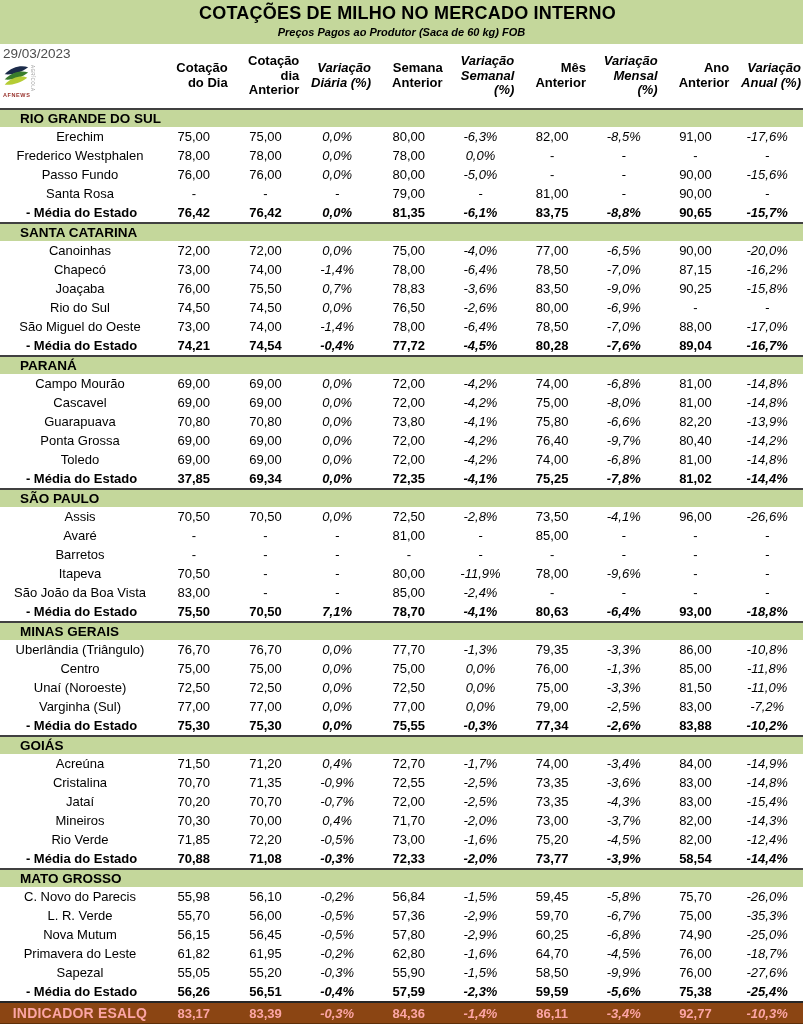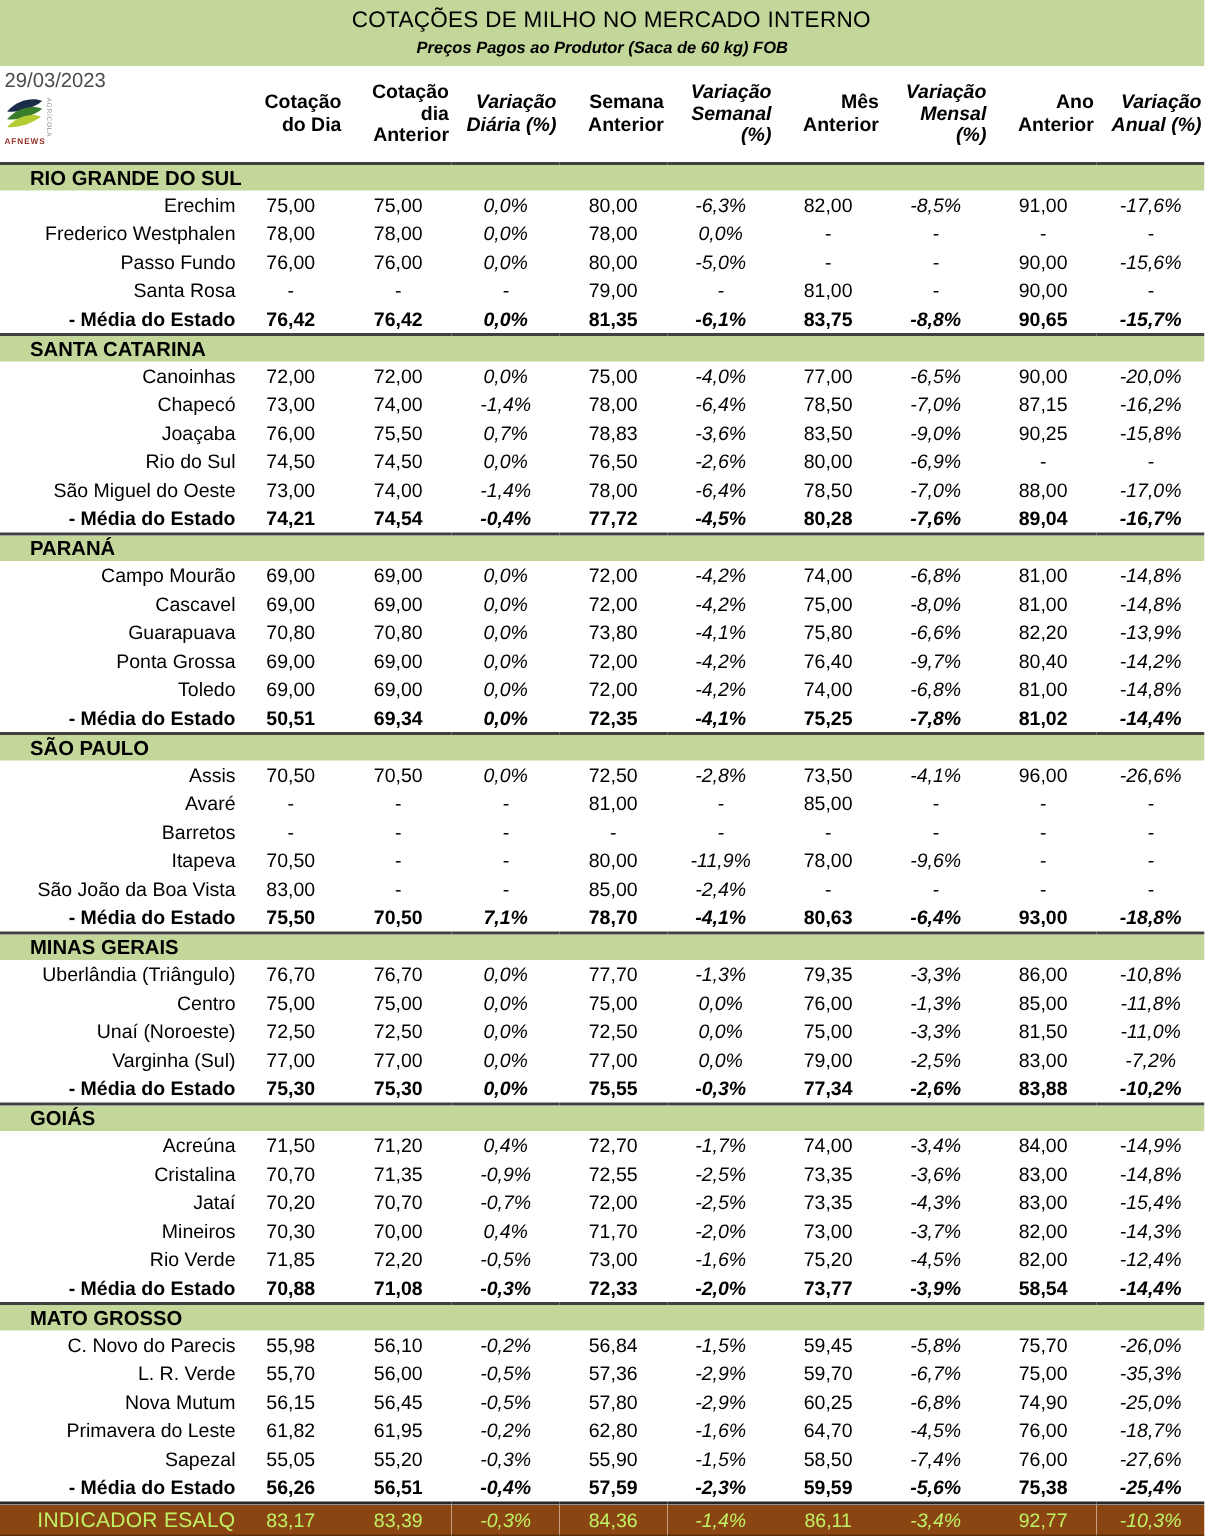--- a/index.html
+++ b/index.html
@@ -15,22 +15,22 @@
     color:var(--text);
     background:#fff;
   }
   
   .title-band{
     background:var(--green);
     text-align:center;
     padding:3px 0 4px 0;
   }
   .main-title{
-    font-size:15px;
-    font-weight:normal;
+    font-size:18px;
+    font-weight:bold;
     letter-spacing:.2px;
     line-height:21px;
     margin-left:12px;
   }
   .sub-title{
     font-size:11px;
     font-weight:bold;
     font-style:italic;
     line-height:16px;
   }
@@ -87,39 +87,39 @@
   }
   tbody td{
     font-size:13px;
     height:19px;
     text-align:center;
     padding:0 1px;
     white-space:nowrap;
     overflow:hidden;
   }
   td.name{
-    text-align:right;
+    text-align:center;
     padding-left:3px;
   }
   tr.section-row td{
     background:var(--green);
     font-weight:bold;
     font-size:13.5px;
     text-align:left;
     padding-left:20px;
     height:17px;
     border-top:2px solid var(--band-border);
   }
   td.pct,th.pct{font-style:italic;}
   tr.media td{font-weight:bold;}
   tr.media td.name{padding-left:6px;}
   tr.esalq td{
     background:var(--brown);
-    color:#bef264;
-    font-weight:normal;
+    color:#fca5a5;
+    font-weight:bold;
     height:20px;
     border-top:2px solid #262626;
     border-bottom:2px solid #5f2f08;
   }
   tr.esalq td.name{font-size:14px;letter-spacing:.2px;}
 </style>
 </head>
 <body>
 
 <div class="page">
@@ -368,21 +368,21 @@
           <td class="pct">0,0%</td>
           <td>72,00</td>
           <td class="pct">-4,2%</td>
           <td>74,00</td>
           <td class="pct">-6,8%</td>
           <td>81,00</td>
           <td class="pct">-14,8%</td>
         </tr>
         <tr class="data-row media">
           <td class="name">- Média do Estado</td>
-          <td>50,51</td>
+          <td>37,85</td>
           <td>69,34</td>
           <td class="pct">0,0%</td>
           <td>72,35</td>
           <td class="pct">-4,1%</td>
           <td>75,25</td>
           <td class="pct">-7,8%</td>
           <td>81,02</td>
           <td class="pct">-14,4%</td>
         </tr>
         <tr class="section-row">
@@ -650,21 +650,21 @@
           <td class="pct">-18,7%</td>
         </tr>
         <tr class="data-row">
           <td class="name">Sapezal</td>
           <td>55,05</td>
           <td>55,20</td>
           <td class="pct">-0,3%</td>
           <td>55,90</td>
           <td class="pct">-1,5%</td>
           <td>58,50</td>
-          <td class="pct">-7,4%</td>
+          <td class="pct">-9,9%</td>
           <td>76,00</td>
           <td class="pct">-27,6%</td>
         </tr>
         <tr class="data-row media">
           <td class="name">- Média do Estado</td>
           <td>56,26</td>
           <td>56,51</td>
           <td class="pct">-0,4%</td>
           <td>57,59</td>
           <td class="pct">-2,3%</td>

